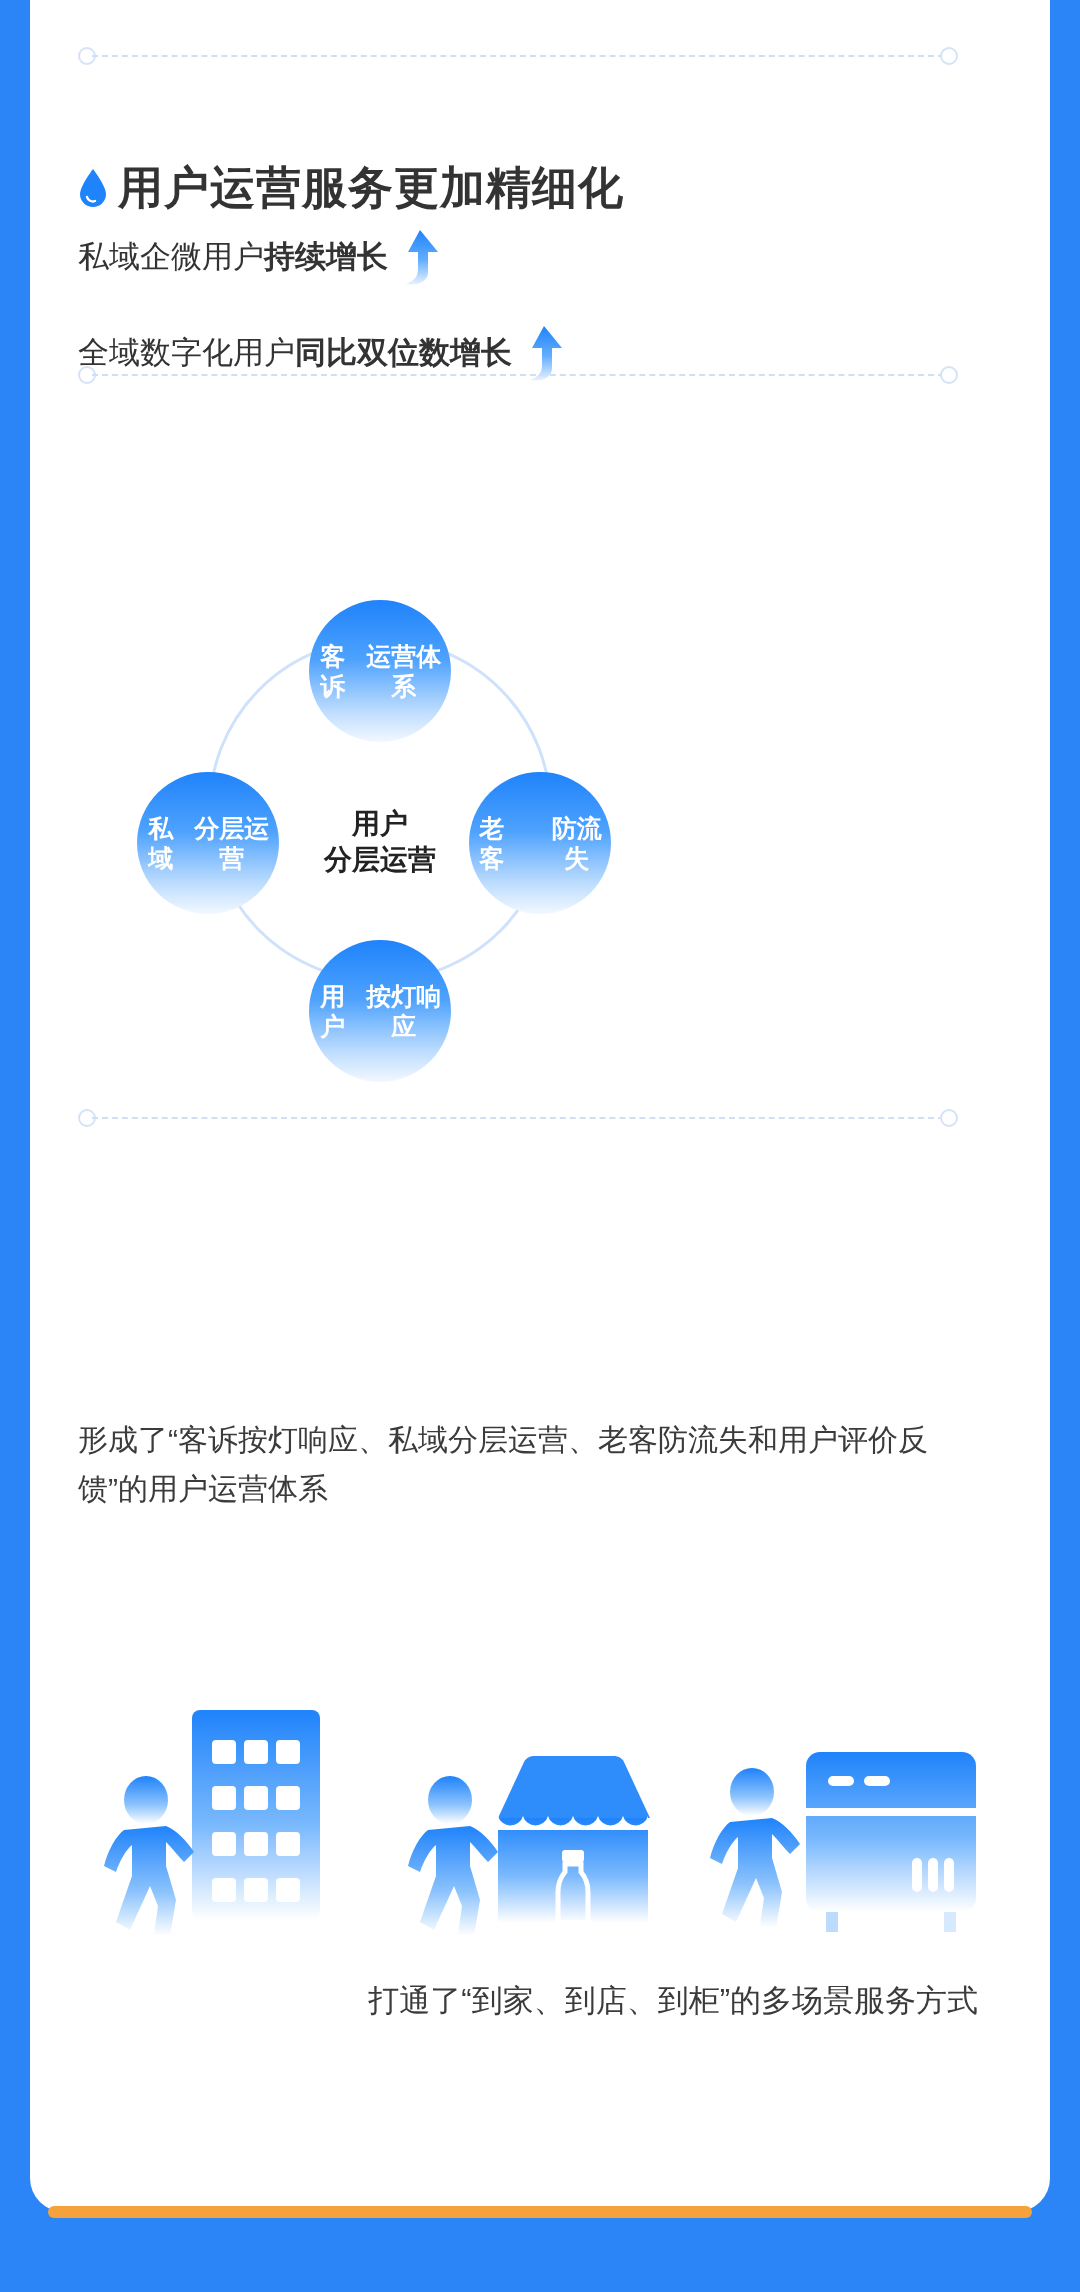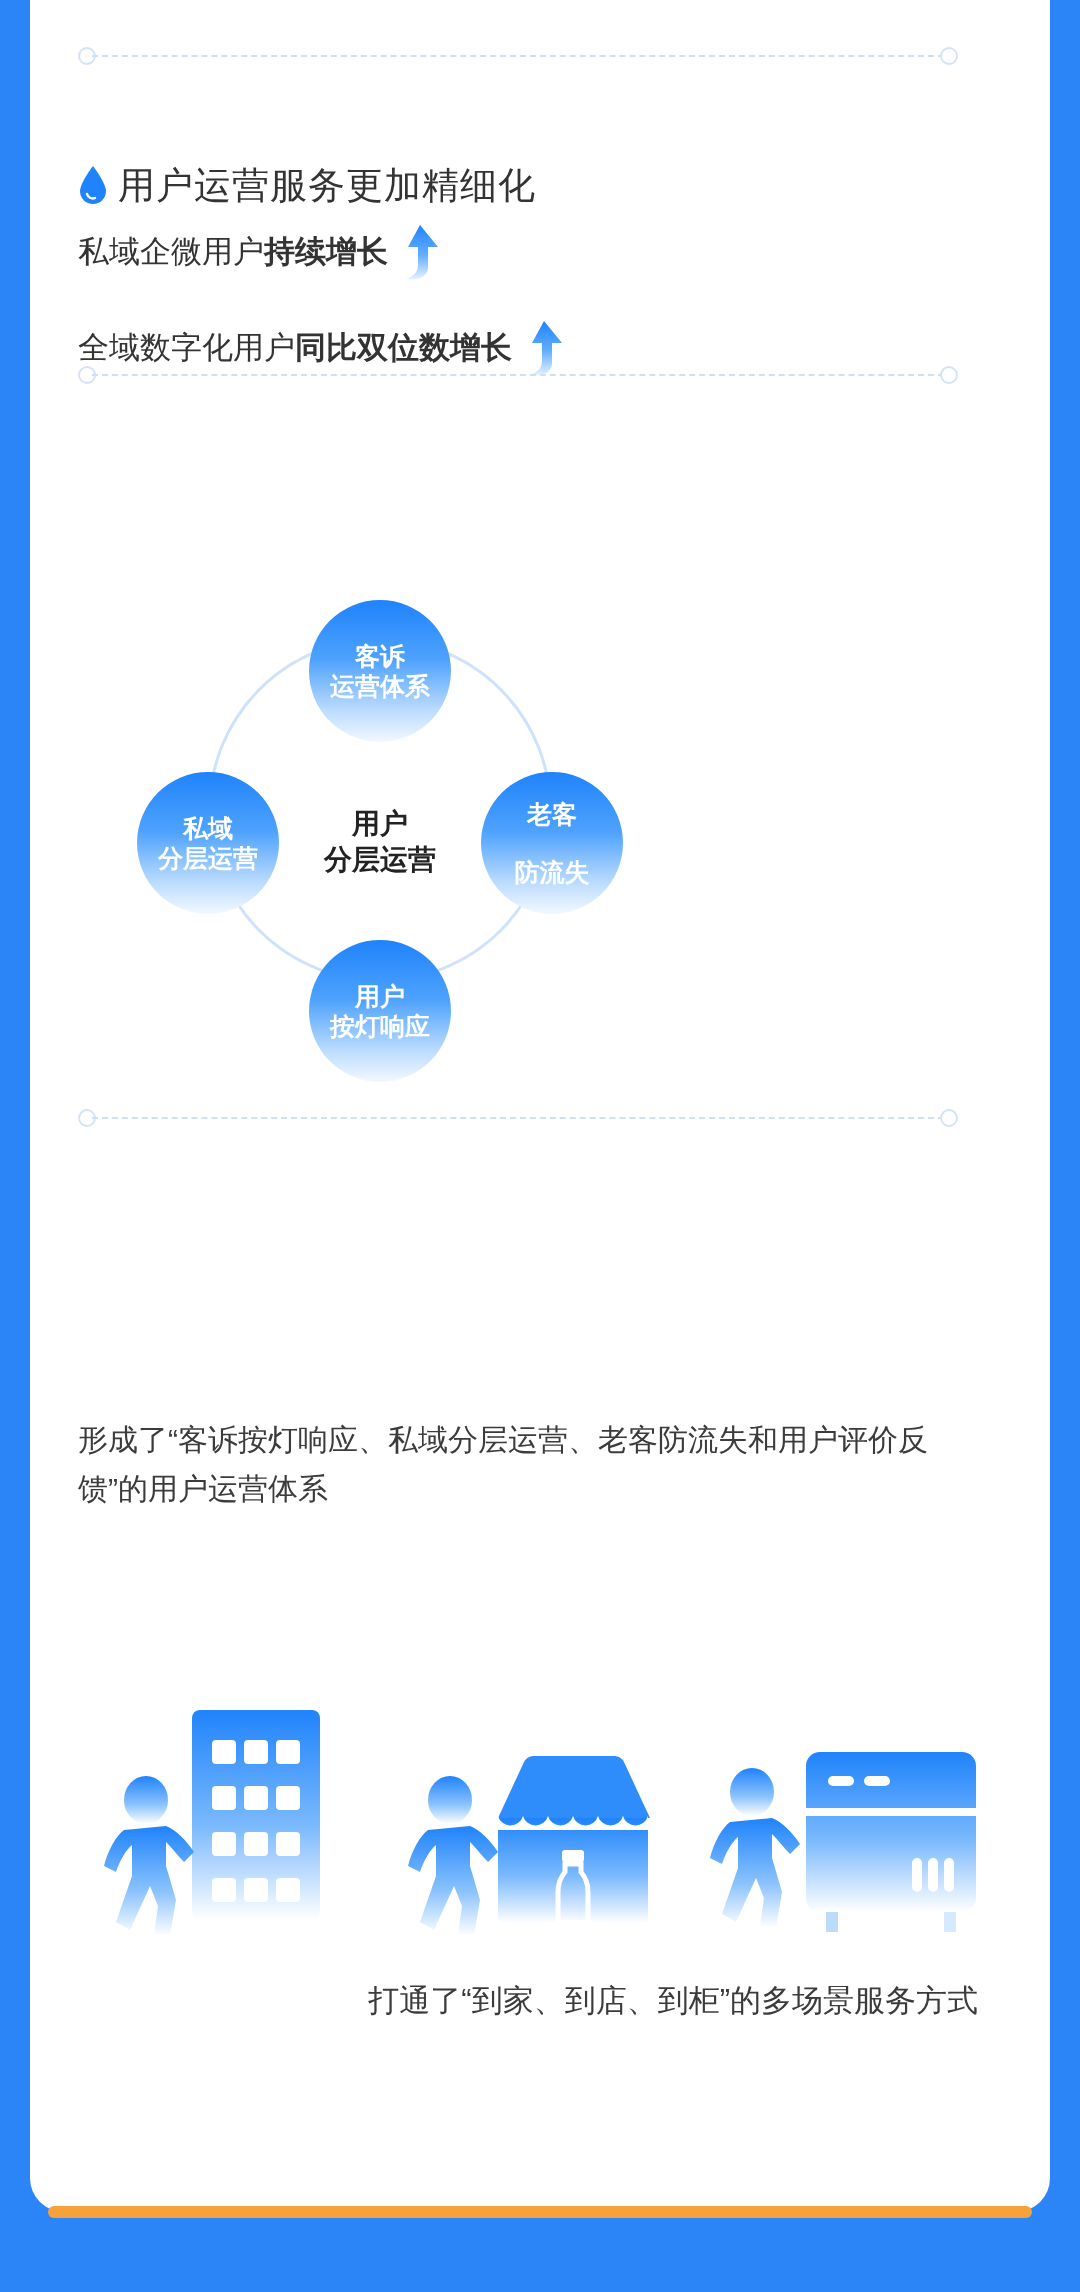--- a/index.html
+++ b/index.html
@@ -36,21 +36,21 @@
     border:2px solid #d4e3f7; background:#ffffff;
   }
   .divider .dot.l{ left:0; }
   .divider .dot.r{ right:0; }
 
   
   .header{ position:absolute; left:78px; top:165px; width:900px; }
   .title-row{ display:flex; align-items:center; gap:10px; }
   .drop{ width:30px; height:40px; flex:none; position:relative; }
   .title{
-    font-size:37px; font-weight:normal; color:#333333;
+    font-size:45px; font-weight:bold; color:#333333;
     letter-spacing:1px; line-height:1;
   }
   .sub{
     margin-top:38px; display:flex; align-items:center;
     font-size:31px; color:#333333; line-height:1.2; white-space:nowrap;
   }
   .sub.second{ margin-top:18px; }
   .sub .reg{ font-weight:normal; }
   .sub .bold{ font-weight:bold; }
   .arrow-up{ width:46px; height:58px; margin-left:6px; flex:none; }
@@ -58,27 +58,27 @@
   
   .diagram{
     position:absolute; left:130px; top:600px; width:500px; height:480px;
   }
   .ring{
     position:absolute; left:78px; top:38px; width:344px; height:344px;
     border-radius:50%; border:3px solid #cfe2fb;
   }
   .bubble{
     position:absolute; width:142px; height:142px; border-radius:50%;
-    display:flex; flex-direction:column; align-items:center; justify-content:center;
+    display:flex; flex-direction:row; align-items:center; justify-content:center;
     color:#ffffff; font-size:25px; font-weight:bold; line-height:1.22;
     text-align:center;
     background:linear-gradient(180deg,#1f83fb 0%,#4ea2fd 42%,#bcdcfe 78%,#f3f8ff 100%);
   }
   .bubble.top{ left:179px; top:0px; }
-  .bubble.right{ left:351px; top:172px;gap:28px; }
+  .bubble.right{ left:339px; top:172px;gap:28px; }
   .bubble.bottom{ left:179px; top:340px; }
   .bubble.left{ left:7px; top:172px; }
   .center-label{
     position:absolute; left:180px; top:176px; width:140px; height:132px;
     display:flex; flex-direction:column; align-items:center; justify-content:center;
     font-size:28px; font-weight:bold; color:#222222; line-height:1.3; text-align:center;
   }
 
   .caption{
     position:absolute; left:78px; top:1388px; width:900px;

